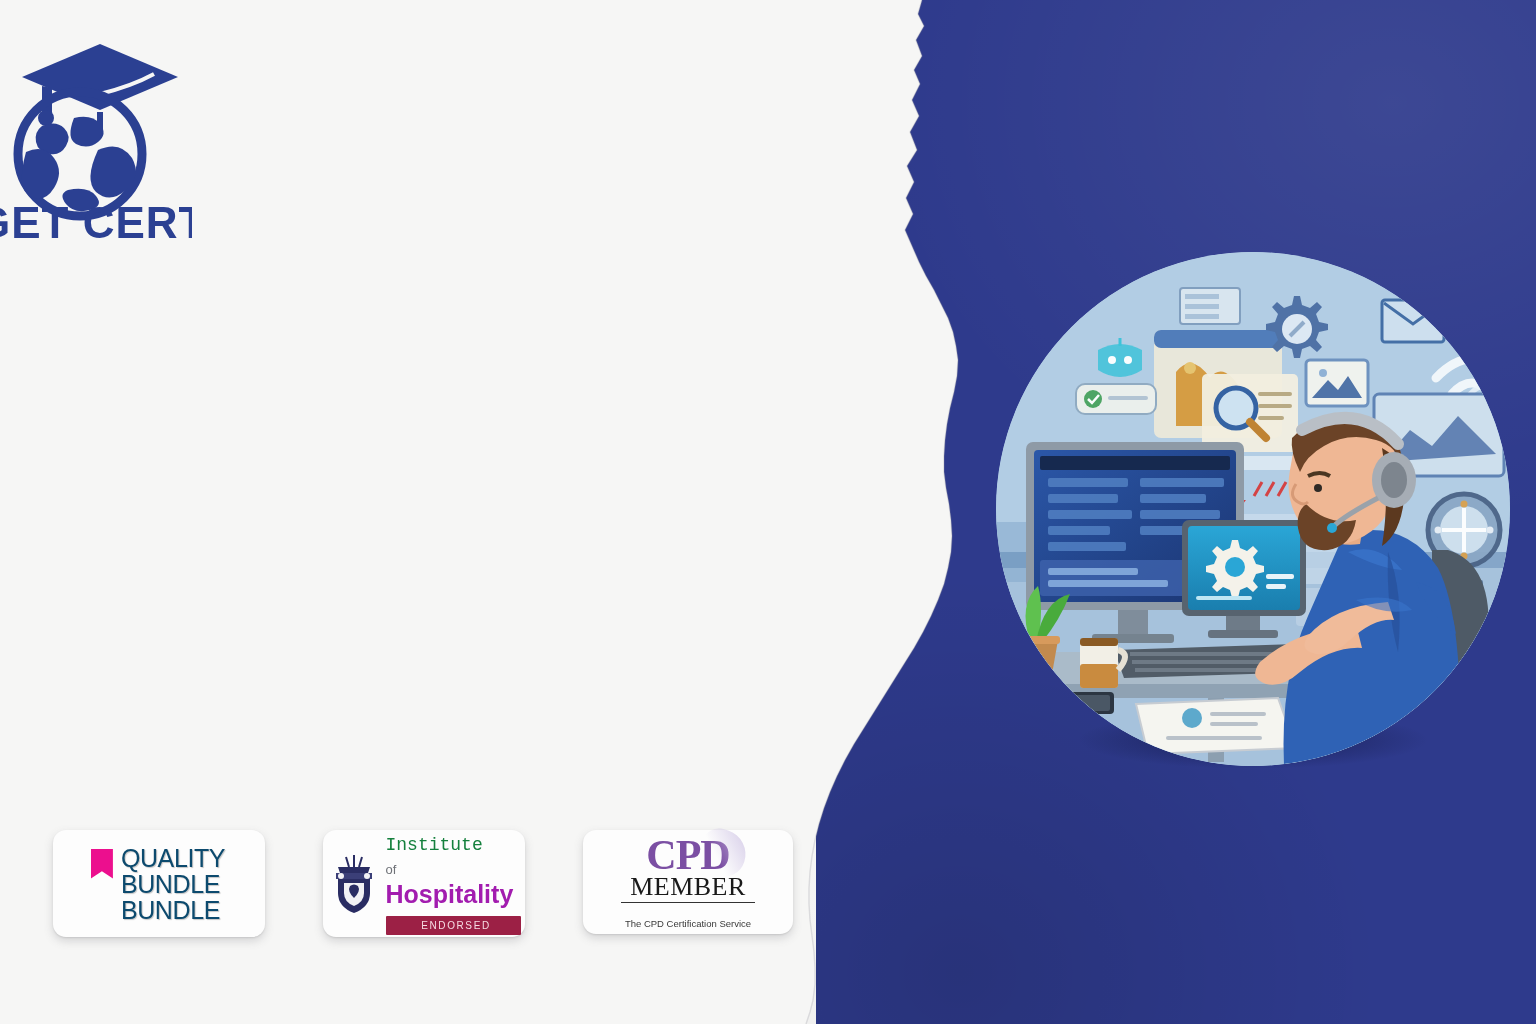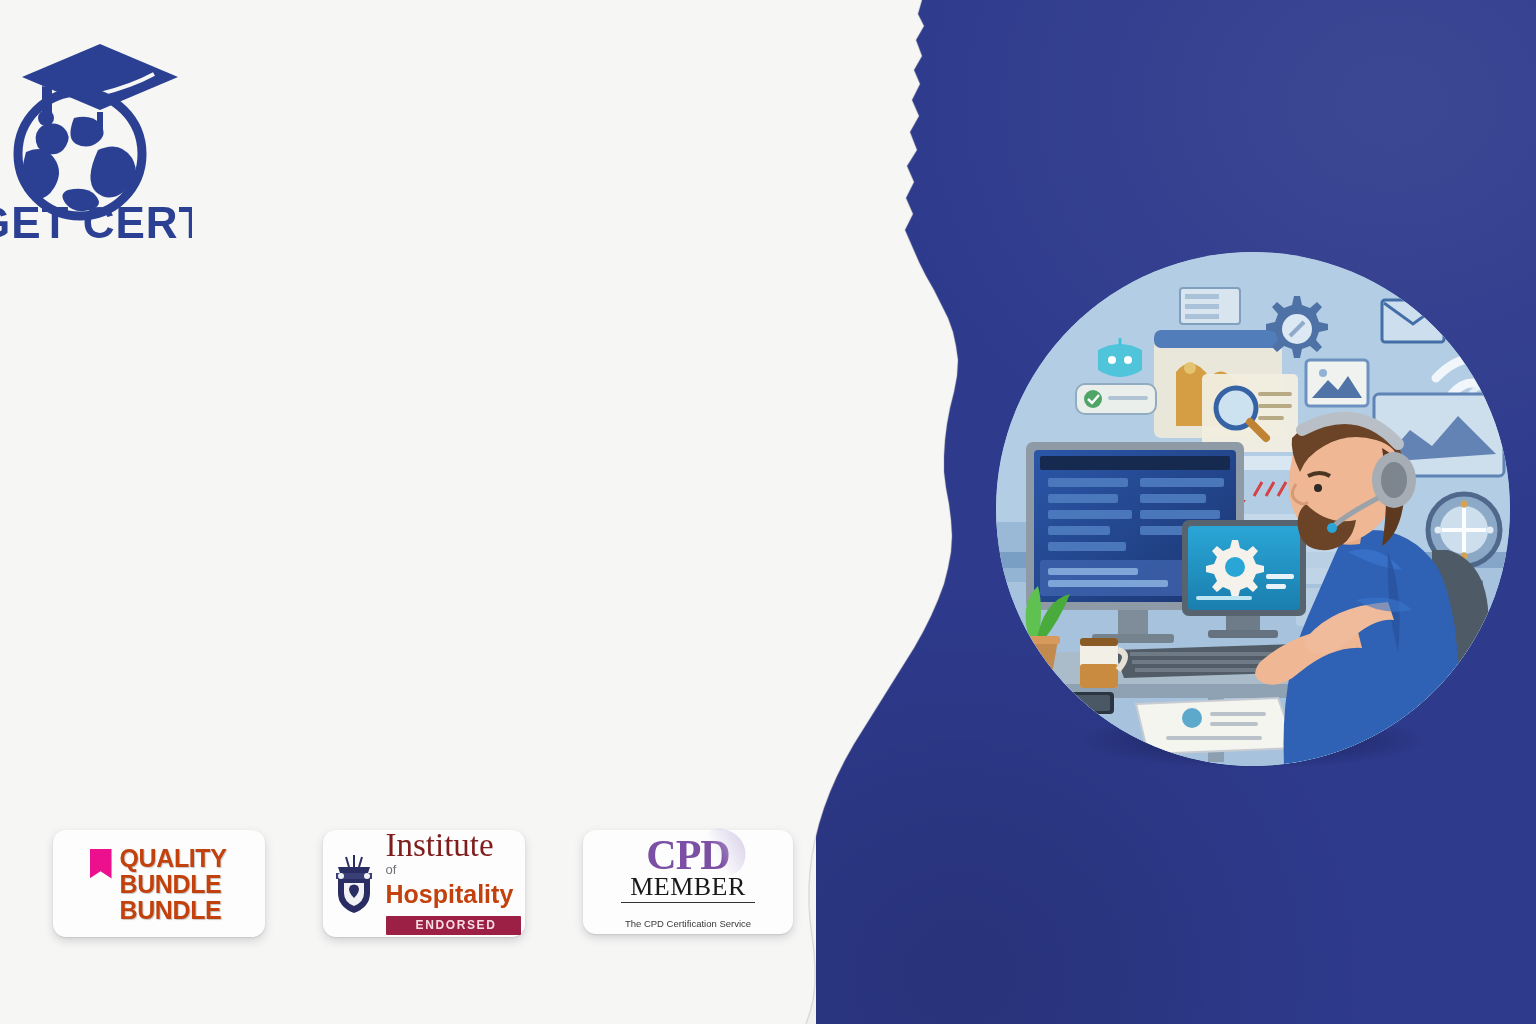--- a/index.html
+++ b/index.html
@@ -75,39 +75,39 @@
   .badge-qls { width:212px; height:107px; padding:10px 12px 10px 10px; }
   .badge-ioh { width:202px; height:107px; }
   .badge-cpd { width:210px; height:104px; }
 
   
   .qls-wrap { display:flex; align-items:flex-start; gap:8px; }
   .qls-ribbon { width:22px; height:30px; background:#ec0f8e; position:relative; flex:0 0 auto; margin-top:4px;
                 clip-path:polygon(0 0,100% 0,100% 100%,50% 76%,0 100%); }
   .qls-lines { display:flex; flex-direction:column; }
   .qls-lines span {
-    font-family:"Liberation Sans", sans-serif; font-weight:bold;
-    font-size:25px; line-height:26px; color:#c2410c; letter-spacing:-.4px;
+    font-family:"Liberation Sans", sans-serif; font-weight:normal;
+    font-size:25px; line-height:26px; color:#0c4a6e; letter-spacing:-.4px;
     text-shadow:1px 1px 1px rgba(0,0,0,.22);
   }
 
   
   .ioh-wrap { display:flex; align-items:center; gap:6px; padding:0 8px; }
   .ioh-crest { width:52px; height:62px; flex:0 0 auto; }
   .ioh-crest svg { display:block; width:100%; height:100%; }
   .ioh-txt { display:flex; flex-direction:column; align-items:flex-start; }
-  .ioh-l1 { font-size:33px; color:#7f1d1d; line-height:25px; font-family:Liberation Serif, serif; }
+  .ioh-l1 { font-size:18px; color:#15803d; line-height:25px; font-family:Liberation Mono, monospace; }
   .ioh-l2 { font-size:13px; color:#6f7278; line-height:24px; font-family:"Liberation Sans", sans-serif; }
-  .ioh-l2 b { font-size:25px; font-weight:bold; color:#c2410c; }
+  .ioh-l2 b { font-size:25px; font-weight:bold; color:#a21caf; }
   .ioh-band {
     margin-top:5px; width:135px; height:19px; background:#9c2045;
     border-radius:1px; display:flex; align-items:center; justify-content:center;
   }
   .ioh-band span {
-    font-size:12px; font-weight:bold; letter-spacing:1.6px; color:#f7dce4;
+    font-size:10px; font-weight:normal; letter-spacing:1.6px; color:#f7dce4;
     filter:blur(.5px); font-family:"Liberation Sans", sans-serif;padding-left:6px;
   }
 
   
   .cpd-wrap { display:flex; flex-direction:column; align-items:center; position:relative; }
   .cpd-top { font-size:42px; font-weight:bold; color:#7b4fa3; line-height:38px;
              letter-spacing:-1px; font-family:"Liberation Serif", serif; position:relative; }
   .cpd-swoosh { position:absolute; right:-16px; top:-6px; width:46px; height:46px;
                 background:linear-gradient(225deg, rgba(210,200,230,.95), rgba(255,255,255,0) 62%);
                 transform:rotate(18deg); border-radius:40% 60% 50% 50%; }

